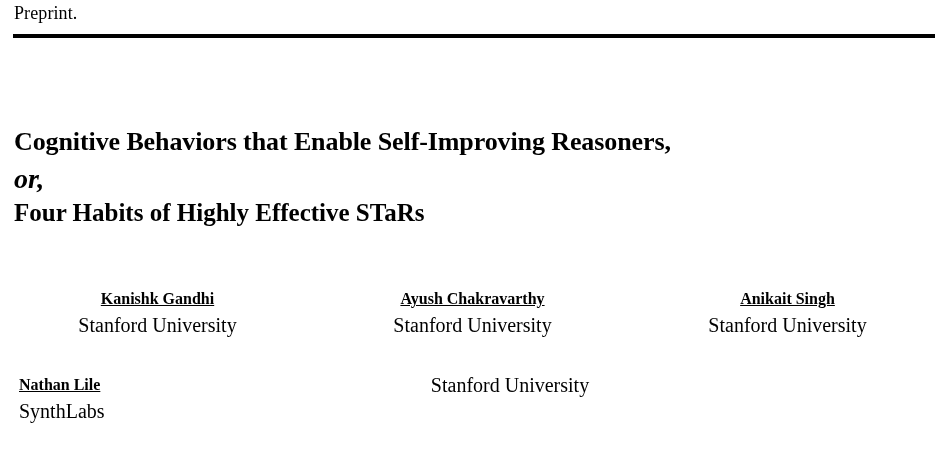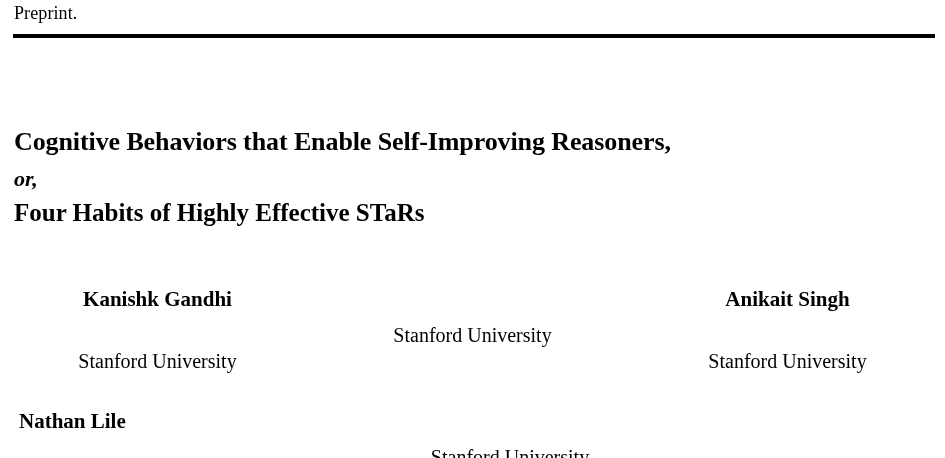--- a/index.html
+++ b/index.html
@@ -50,21 +50,21 @@
     width: 920px;
   }
   .title-line-1 {
     font-size: 26px;
     line-height: 40px;
     font-weight: bold;
     letter-spacing: -0.1px;
     white-space: nowrap;
   }
   .title-line-2 {
-    font-size: 22px;
+    font-size: 28px;
     line-height: 33px;
     font-weight: bold;
     font-style: italic;
     white-space: nowrap;
   }
   .title-line-3 {
     font-size: 25px;
     line-height: 36px;
     font-weight: bold;
     white-space: nowrap;
@@ -89,31 +89,31 @@
     box-sizing: border-box;
   }
   
   .row-1 .author-cell { width: 315px; }
   
   .row-2 .author-cell { width: 315px; }
   .row-2 .author-cell:first-child { width: 245px; text-align: left; padding-left: 19px; }
   .row-2 .author-cell:nth-child(2) { width: 530px; }
 
   .author-name {
-    font-size: 21px;
+    font-size: 16px;
     line-height: 26px;
     font-weight: bold;
     white-space: nowrap;
+    text-decoration: underline;
   }
   .author-affil {
     font-size: 20px;
     line-height: 26px;
     font-weight: normal;
     white-space: nowrap;
-    margin-top: 36px;
   }
 </style>
 </head>
 <body>
 
 <div class="page">
 
   <div class="running-header">Preprint.</div>
 
   <div class="header-rule"></div>
@@ -125,20 +125,21 @@
   </div>
 
   <div class="authors">
 
     <div class="author-row row-1">
       <div class="author-cell">
         <div class="author-name">Kanishk Gandhi</div>
         <div class="author-affil">Stanford University</div>
       </div>
       <div class="author-cell">
+        <div class="author-name">Ayush Chakravarthy</div>
         <div class="author-affil">Stanford University</div>
       </div>
       <div class="author-cell">
         <div class="author-name">Anikait Singh</div>
         <div class="author-affil">Stanford University</div>
       </div>
     </div>
 
     <div class="author-row row-2">
       <div class="author-cell">

